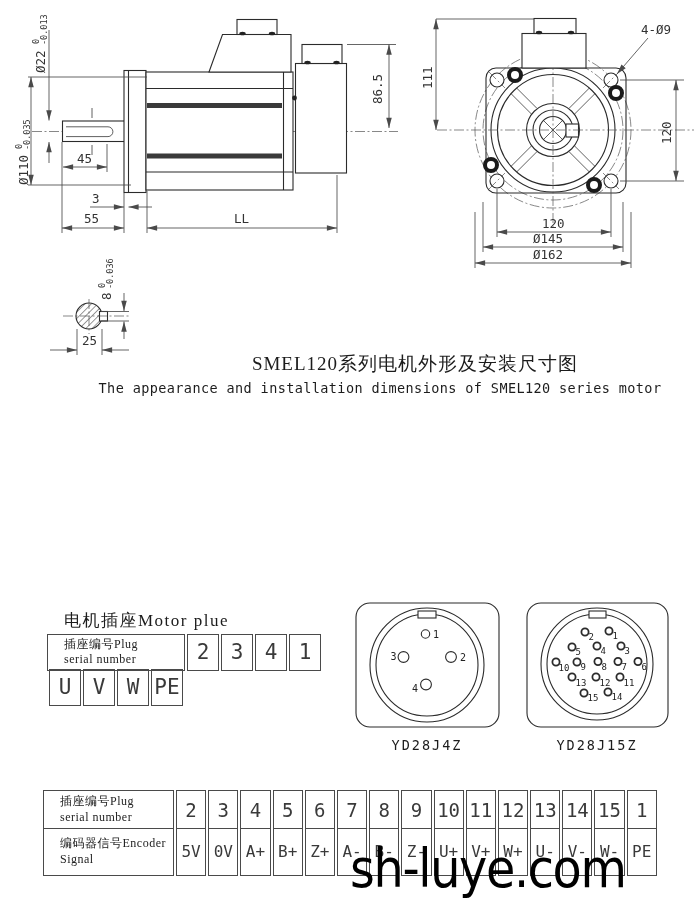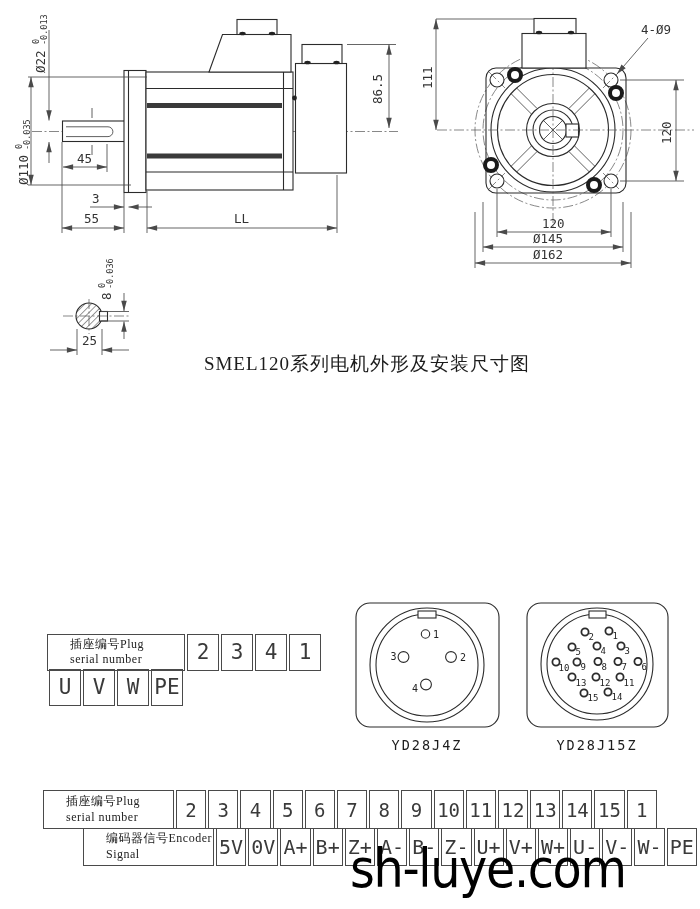--- a/index.html
+++ b/index.html
@@ -1,39 +1,39 @@
 <!DOCTYPE html>
 <html><head>
 <meta charset="utf-8">
 <style>
   html,body{margin:0;padding:0;background:#fff;}
   #page{position:relative;width:700px;height:909px;background:#ffffff;overflow:hidden;
         font-family:"Liberation Serif","DejaVu Serif",serif;color:#222;}
   svg text{font-family:"DejaVu Sans Mono","Liberation Mono",monospace;}
   .abs{position:absolute;}
-  .title-zh{font-size:19px;letter-spacing:1px;color:#1c1c1c;white-space:nowrap;transform:translateX(-50%);}
+  .title-zh{font-size:19px;letter-spacing:1px;color:#1c1c1c;white-space:nowrap;transform:translateX(-50%);margin-left:48px;}
   .title-en{font-family:"DejaVu Sans Mono","Liberation Mono",monospace;font-size:13.5px;letter-spacing:.4px;
             color:#1c1c1c;white-space:nowrap;transform:translateX(-50%);}
   .sec-head{font-size:17px;letter-spacing:1.5px;color:#1c1c1c;white-space:nowrap;}
   .ptable{position:absolute;}
   .prow{display:flex;}
   .prow.second{margin-top:-1.4px;}
   .pcell{box-sizing:border-box;border:1.4px solid #4a4a4a;background:transparent;}
-  .plabel{display:flex;flex-direction:column;justify-content:center;padding-left:22px;
+  .plabel{display:flex;flex-direction:column;justify-content:center;padding-left:16px;
           font-size:12px;line-height:1.3;color:#222;letter-spacing:.5px;white-space:nowrap;}
   .pval{display:flex;align-items:center;justify-content:center;margin-left:2px;
         font-family:"DejaVu Sans Mono","Liberation Mono",monospace;color:#3a3a3a;}
   .motor .pval{width:32px;font-size:21px;}
   .motor .plabel{width:138px;}
   .motor .prow{height:36.5px;}
   .enc .pval{width:30.2px;font-size:19px;}
   .enc .plabel{width:131px;}
   .enc .row1{height:39px;}
-  .enc .row2{height:38px;margin-left:40px;}
-  .enc .row2 .pval{font-size:20px;}
+  .enc .row2{height:48px;}
+  .enc .row2 .pval{font-size:16px;}
   .watermark{font-family:"DejaVu Sans","Liberation Sans",sans-serif;font-size:53px;color:#000;
              letter-spacing:-1.5px;transform:scaleX(.9);transform-origin:left top;white-space:nowrap;z-index:10;}
   
   .ol{stroke:#2b2b2b;stroke-width:1.1;fill:none;}
   .olf{stroke:#2b2b2b;stroke-width:1.1;fill:#fff;}
   .thin{stroke:#2b2b2b;stroke-width:.75;fill:none;}
   .cl{stroke:#555;stroke-width:.7;stroke-dasharray:10 2.5 2 2.5;fill:none;}
   .dim{stroke:#4a4a4a;stroke-width:.85;fill:none;}
   .band{fill:#3a3a3a;stroke:none;}
   .dtx{font-size:12.5px;fill:#333;}
@@ -277,21 +277,23 @@
       <text class="pintx" x="599.5" y="686">12</text>
       <text class="pintx" x="623.5" y="686">11</text>
       <text class="pintx" x="587.5" y="701">15</text>
       <text class="pintx" x="611.5" y="700">14</text>
     </g>
     <text class="conname" x="597" y="750">YD28J15Z</text>
   </g>
 </svg>
 
 <div class="abs title-zh" style="left:367px;top:351px">SMEL120系列电机外形及安装尺寸图</div>
-
+<div class="abs title-en" style="left:380px;top:380px">The appearance and installation dimensions of  SMEL120 series motor</div>
+
+<div class="abs sec-head" style="left:64px;top:609px">电机插座Motor plue</div>
 
 <div class="ptable motor" style="left:47px;top:634px">
   <div class="prow">
     <div class="pcell plabel">
       <div>插座编号Plug</div>
       <div>serial number</div>
     </div>
     <div class="pcell pval">2</div>
     <div class="pcell pval">3</div>
     <div class="pcell pval">4</div>

